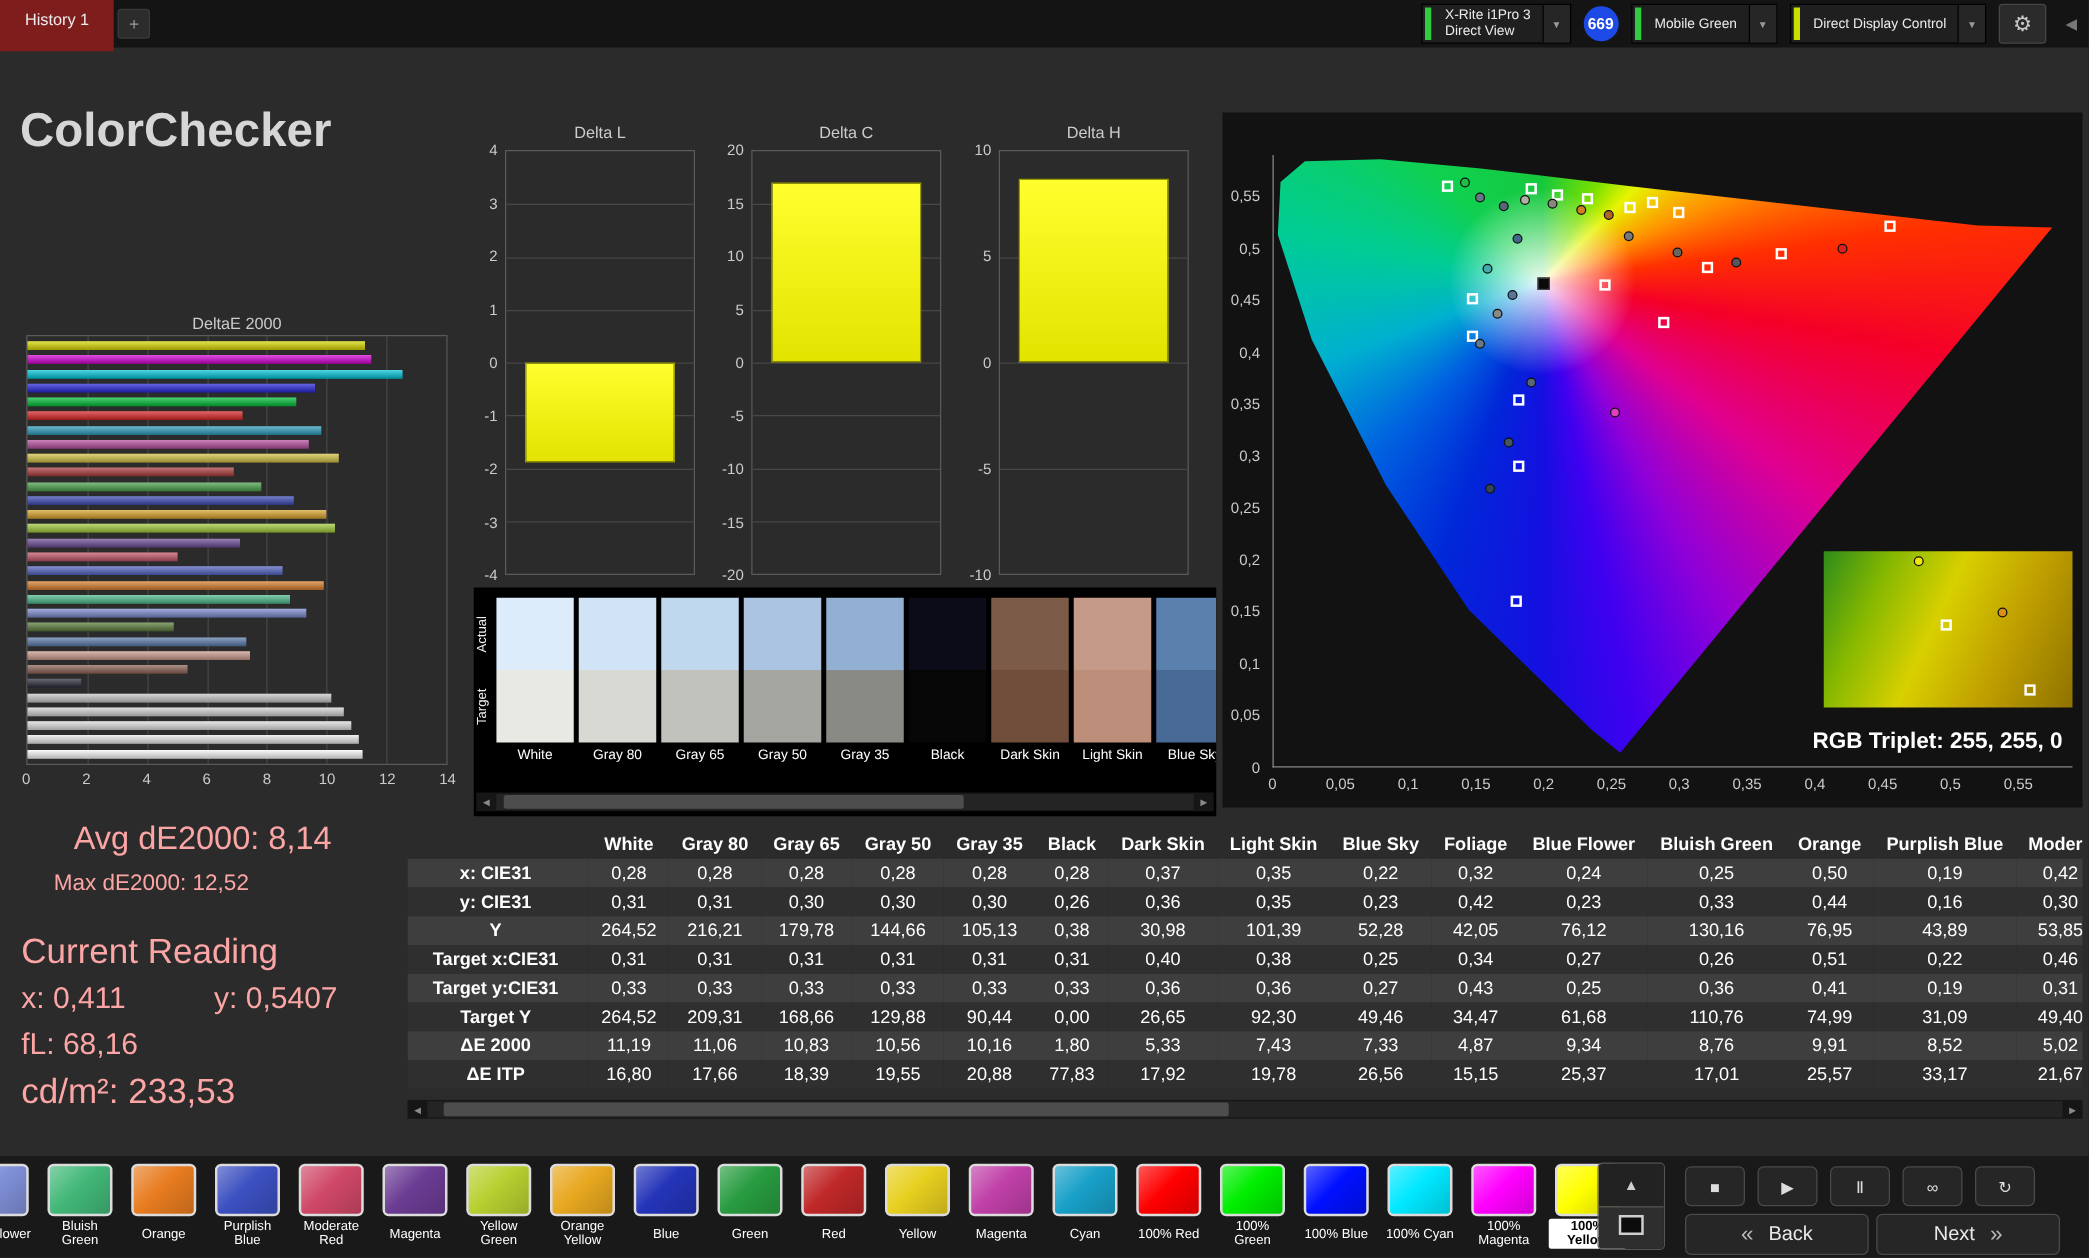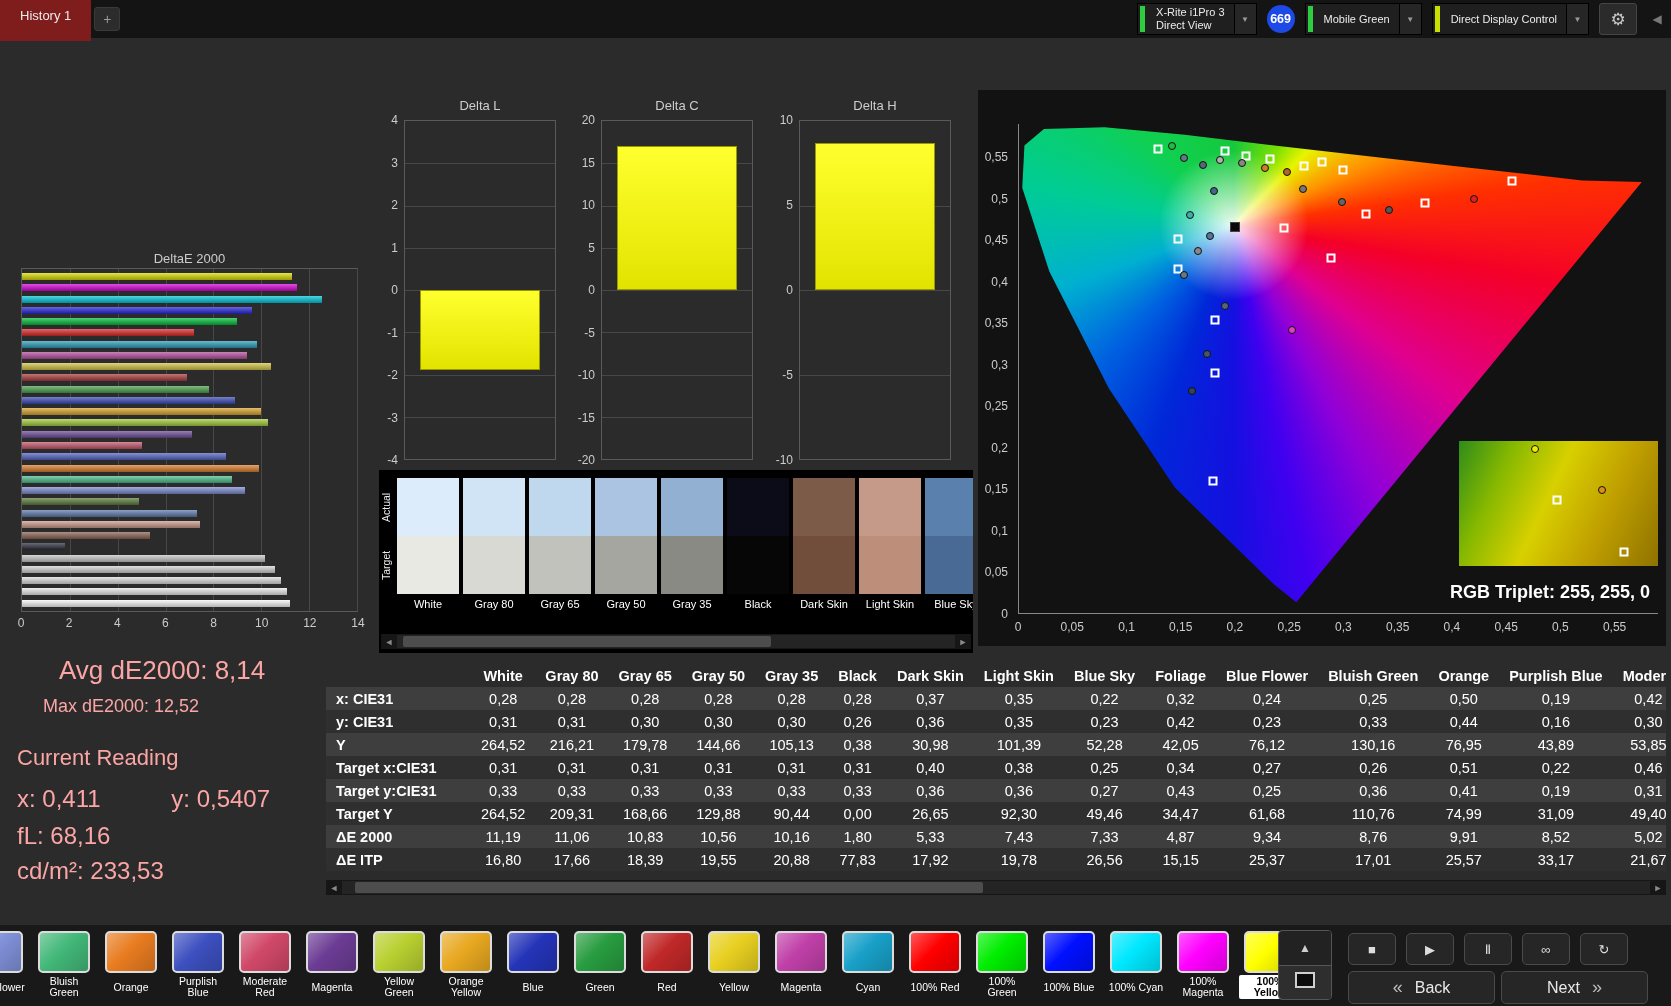--- a/index.html
+++ b/index.html
@@ -23,25 +23,25 @@
          font-size:12.5px;font-weight:bold;color:#fff}
   .gear-btn{width:38px;height:32px;background:#2b2b2b;border:1px solid #454545;border-radius:3px;color:#c8c8c8;
             font-size:17px;display:flex;align-items:center;justify-content:center}
   .collapse-btn{width:20px;height:28px;background:none;border:none;color:#777;font-size:12px}
 
   
   .page-title{position:absolute;left:16px;top:84px;font-size:38px;color:#d6d6d6}
   .stat{position:absolute;color:#fca5a5;white-space:nowrap}
   .stat-avg{left:59px;top:655px;font-size:26px}
   .stat-max{left:43px;top:696px;font-size:18px}
-  .stat-current{left:17px;top:745px;font-size:22px}
+  .stat-current{left:17px;top:745px;font-size:28px}
   .stat-xy{left:17px;top:785px;font-size:24px}
   .stat-xy .yv{margin-left:64px}
   .stat-fl{left:17px;top:822px;font-size:24px}
-  .stat-cd{left:17px;top:857px;font-size:24px}
+  .stat-cd{left:17px;top:857px;font-size:28px}
 
   
   .deltae-title{position:absolute;left:21px;top:251px;width:337px;text-align:center;font-size:13px;color:#ccc}
   .deltae-plot{position:absolute;left:21px;top:268px;width:337px;height:344px;border:1px solid #5a5a5a}
   .vgrid{position:absolute;top:0;bottom:0;width:1px;background:#474747}
   .de-bars{position:absolute;left:0;top:4px;right:0;bottom:4px;display:flex;flex-direction:column;justify-content:space-between;z-index:2}
   .de-bar{height:7px;background-image:linear-gradient(to bottom,rgba(255,255,255,.30),rgba(0,0,0,.28))}
   .deltae-x-axis{position:absolute;left:21px;top:616px;width:337px;height:14px;font-size:12px;color:#ccc}
   .xtick{position:absolute;transform:translateX(-50%)}
 
@@ -93,21 +93,21 @@
              transform:translate(-50%,-50%);z-index:4}
   .cie-inset{position:absolute;left:481px;top:351px;width:199px;height:125px;z-index:5;
     background:linear-gradient(115deg,#2e8c1a 0%,#86b800 22%,#d8d000 45%,#c0a000 70%,#8f7200 100%)}
   .cie-rgb{position:absolute;left:300px;top:492px;right:16px;text-align:right;font-size:18px;font-weight:bold;color:#fff;z-index:5}
 
   
   .results-table{position:absolute;left:326px;top:664px;width:1340px;height:214px;overflow:hidden}
   .results-table table{border-collapse:collapse;font-size:14.5px;white-space:nowrap;color:#fff}
   .results-table th,.results-table td{height:23px;padding:0 10px;font-weight:normal}
   .results-table thead th{font-weight:bold;text-align:center}
-  .results-table th.rowlabel{text-align:left;font-weight:bold;min-width:145px;padding-right:14px}
+  .results-table th.rowlabel{text-align:center;font-weight:bold;min-width:145px;padding-right:14px}
   .results-table td{text-align:center;min-width:58px}
   .results-table tbody tr:nth-child(odd){background:#3e3e3e}
   .results-table tbody tr:nth-child(even){background:#2f2f2f}
   .table-scrollbar{left:326px;top:880px;width:1340px}
 
   
   .bottom-bar{position:absolute;left:0;top:925px;right:0;bottom:0;background:#191919;overflow:hidden}
   .patch-row{position:absolute;left:-34px;top:6px;display:flex;gap:5px}
   .patch-btn{width:62px;display:flex;flex-direction:column;align-items:center;cursor:default}
   .patch-swatch{width:52px;height:42px;border:2px solid #dcdcdc;border-radius:5px;
@@ -164,20 +164,21 @@
       </div>
       <button class="gear-btn">
         <span>⚙</span>
       </button>
       <button class="collapse-btn">
         <span>◀</span>
       </button>
     </div>
   </header>
 
+  <h1 class="page-title">ColorChecker</h1>
 
   <div class="deltae-title">DeltaE 2000</div>
   <div class="deltae-plot">
       <div class="vgrid" style="left: 14.2857%;"></div>
       <div class="vgrid" style="left: 28.5714%;"></div>
       <div class="vgrid" style="left: 42.8571%;"></div>
       <div class="vgrid" style="left: 57.1429%;"></div>
       <div class="vgrid" style="left: 71.4286%;"></div>
       <div class="vgrid" style="left: 85.7143%;"></div>
       <div class="vgrid" style="left: 100%;"></div>

